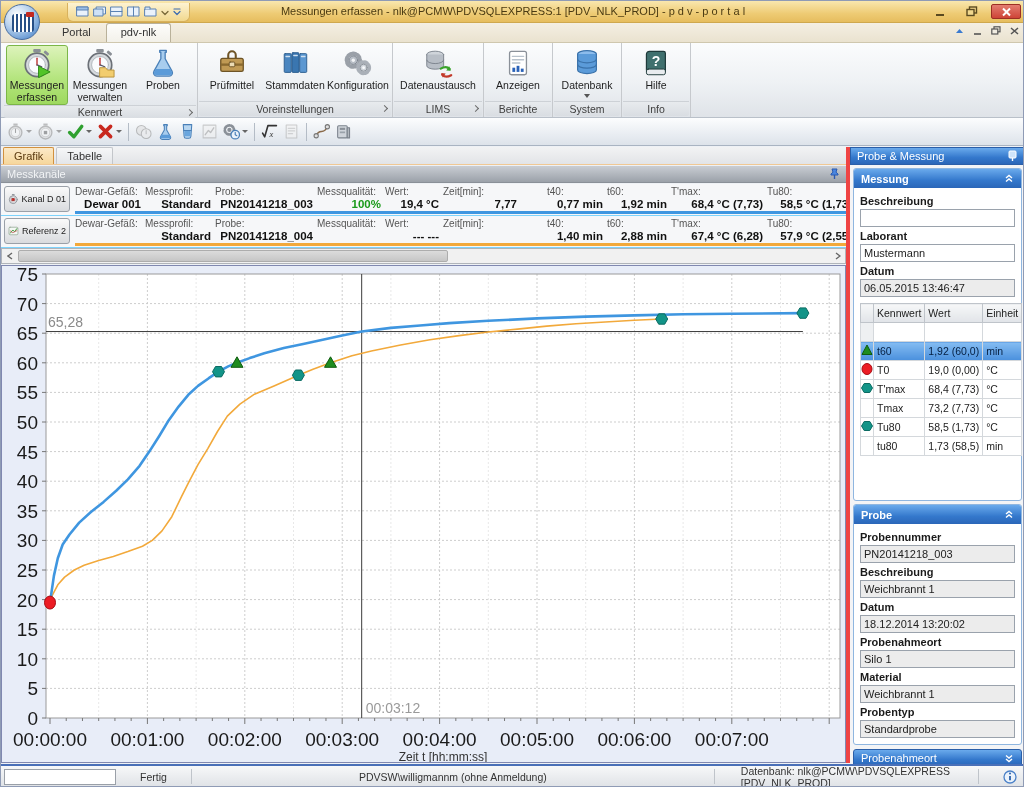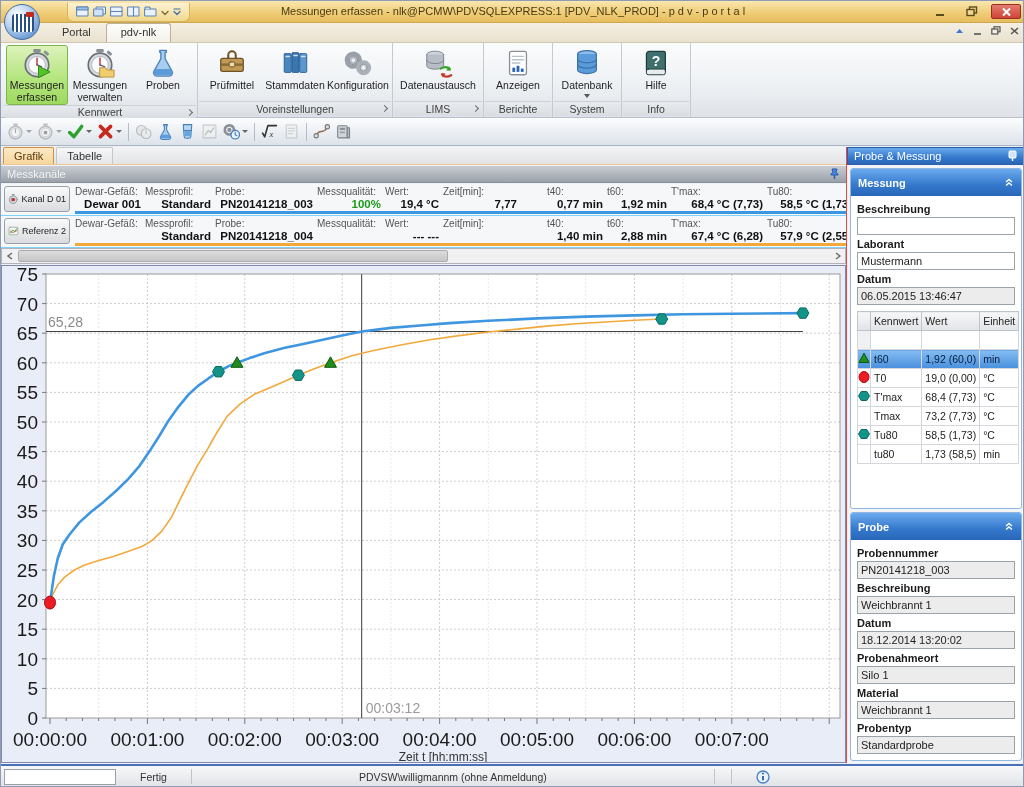--- a/index.html
+++ b/index.html
@@ -82,26 +82,26 @@
   .chunder{position:absolute;left:74px;right:0;bottom:1px;height:3px;}
   .hscroll{position:absolute;left:0;top:247px;width:845px;height:16px;background:#f1f1f1;
     border:1px solid #b0b4ba;display:flex;align-items:center;}
   .harrow{width:15px;height:14px;display:flex;align-items:center;justify-content:center;color:#666;font-size:9px;}
   .hthumb{position:absolute;left:16px;width:430px;height:12px;top:1px;background:linear-gradient(#dcdcdc,#c6c6c6);
     border:1px solid #adadad;border-radius:2px;}
   .chartbox{position:absolute;left:0;top:264px;width:845px;height:498px;background:#e8edf8;
     border:1px solid #8088b0;}
   
   .sidebar{position:absolute;left:845px;top:146px;width:179px;height:616px;background:#f3f4f6;
-    border-left:1px solid #ef4444;}
+    border-left:4px solid #ef4444;}
   .sbtitle{height:18px;background:linear-gradient(#6aaaec,#3478cc 60%,#2a66b8);color:#fff;
     display:flex;align-items:center;padding:0 6px;border:1px solid #2a5ea8;}
   .sbtitle .pin{margin-left:auto;}
   .group{margin:3px 3px 0 3px;border:1px solid #8fb6e0;border-radius:3px;background:#fff;}
-  .ghead{height:27px;background:linear-gradient(#6aaaec,#3478cc 60%,#2a66b8);color:#fff;font-weight:bold;
+  .ghead{height:19px;background:linear-gradient(#6aaaec,#3478cc 60%,#2a66b8);color:#fff;font-weight:bold;
     display:flex;align-items:center;padding:0 7px;border-radius:2px 2px 0 0;}
   .ghead .chev{margin-left:auto;}
   .gbody{padding:4px 6px 6px 6px;}
   .flabel2{font-weight:bold;color:#1a1a1a;margin:3px 0 2px 0;}
   .tinput{width:100%;height:18px;border:1px solid #9aa2ac;background:#fff;font-family:inherit;
     font-size:11px;padding:0 3px;color:#222;}
   .tinput.ro{background:#ececec;}
   .stable{margin-top:6px;border:1px solid #b6bac0;border-collapse:collapse;width:100%;}
   .stable td,.stable th{border:1px solid #d4d8dc;height:19px;padding:0 3px;font-weight:normal;
     font-size:10.5px;text-align:left;white-space:nowrap;overflow:hidden;}
@@ -894,20 +894,21 @@
         </span>
     </div>
   </div>
 
   <div class="statusbar">
     <div class="sb-box"></div>
     <div class="sb-seg">Fertig</div>
     <div class="sb-sep"></div>
     <div class="sb-user">PDVSW\willigmannm (ohne Anmeldung)</div>
     <div class="sb-sep"></div>
+    <div class="sb-db">Datenbank: nlk@PCMW\PDVSQLEXPRESS [PDV_NLK_PROD]</div>
     <div class="sb-sep"></div>
     <div class="sb-seg icon" style="width:30px;height:14px">
       <svg viewBox="0 0 14 14" style="width:14px;height:14px;margin:0 auto">
           <circle cx="7" cy="7" r="6" fill="#eaf2fb" stroke="#4a80c8" stroke-width="1.3"></circle>
           <path d="M7 6 v4.2" stroke="#2a5fa8" stroke-width="1.8"></path>
           <circle cx="7" cy="3.6" r="1" fill="#2a5fa8"></circle>
         </svg>
     </div>
   </div>
 </div>

